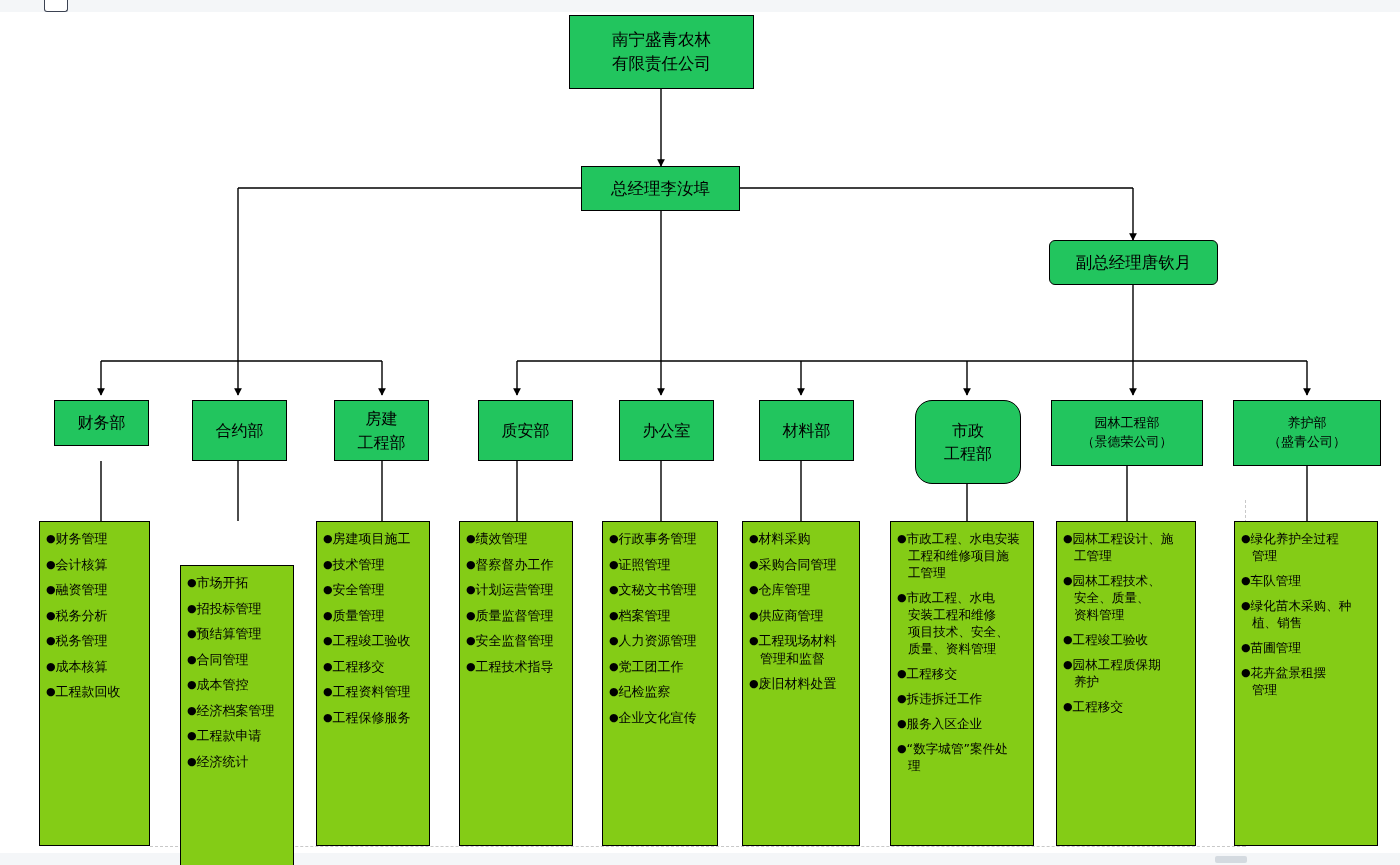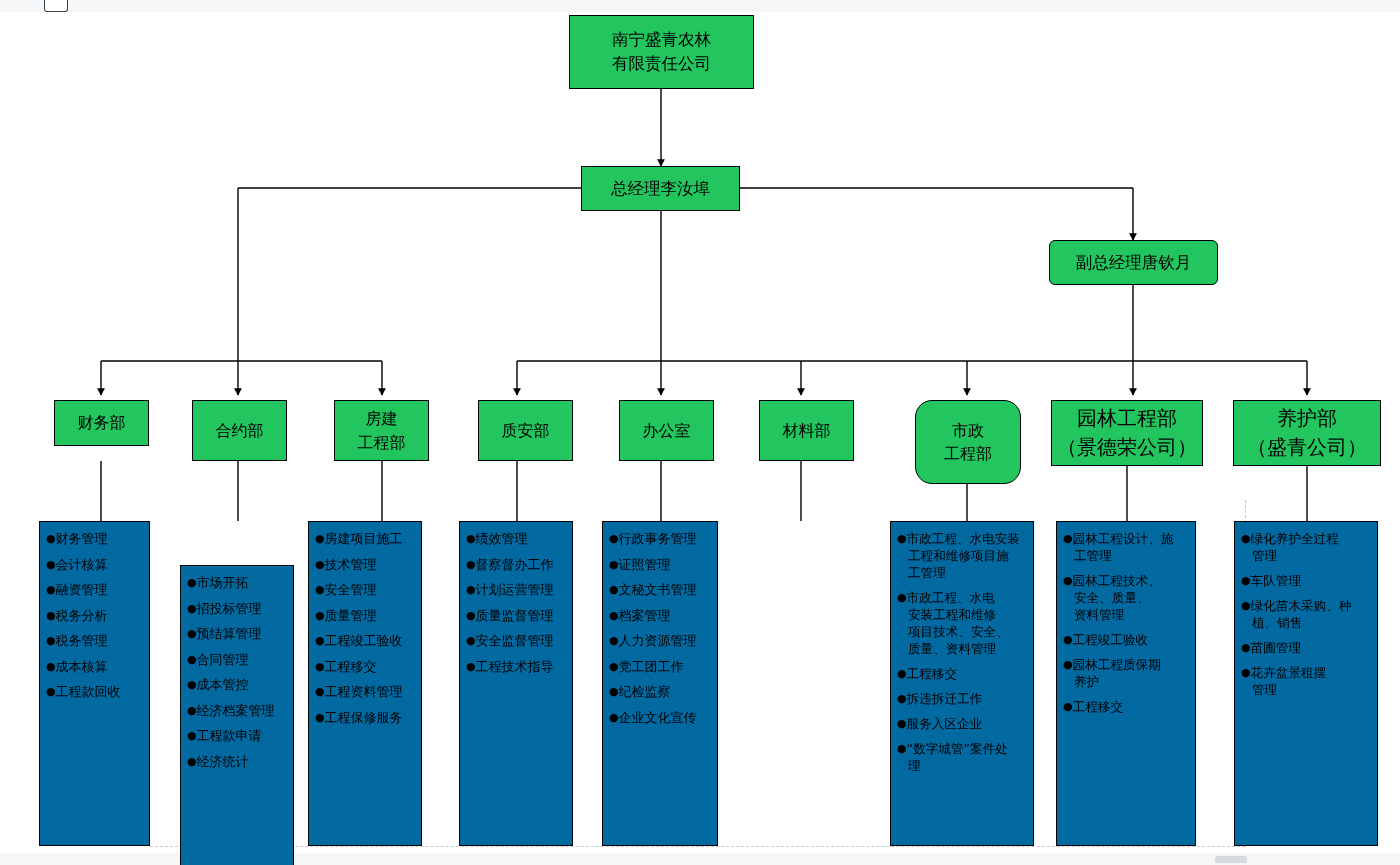--- a/index.html
+++ b/index.html
@@ -25,26 +25,26 @@
     border:1.3px solid #000000;
     background:#22c55e;
     box-sizing:border-box;
     display:flex;align-items:center;justify-content:center;
     text-align:center;
     color:#000;
     line-height:1.45;
   }
   .box.top{font-size:16.5px;}
   .box.dept{font-size:16px;}
-  .box.dept.small{font-size:20px;}
+  .box.dept.small{font-size:13px;}
 
   .listbox{
     position:absolute;
     border:1.3px solid #000000;
-    background:#0369a1;
+    background:#84cc16;
     box-sizing:border-box;
     padding:8px 6px 6px 6px;
     color:#000;
   }
   .listbox ul{list-style:none;margin:0;padding:0;}
   .listbox li{
     font-size:13px;
     line-height:1.35;
     margin-bottom:8px;
     padding-left:11px;
@@ -204,21 +204,21 @@
         <li><span class="bullet">●</span>招投标管理</li>
         <li><span class="bullet">●</span>预结算管理</li>
         <li><span class="bullet">●</span>合同管理</li>
         <li><span class="bullet">●</span>成本管控</li>
         <li><span class="bullet">●</span>经济档案管理</li>
         <li><span class="bullet">●</span>工程款申请</li>
         <li><span class="bullet">●</span>经济统计</li>
       </ul>
   </div>
 
-  <div class="listbox" style="left:308px;top:521px;width:114px;height:325px;">
+  <div class="listbox" style="left:316px;top:521px;width:114px;height:325px;">
     <ul>
         <li><span class="bullet">●</span>房建项目施工</li>
         <li><span class="bullet">●</span>技术管理</li>
         <li><span class="bullet">●</span>安全管理</li>
         <li><span class="bullet">●</span>质量管理</li>
         <li><span class="bullet">●</span>工程竣工验收</li>
         <li><span class="bullet">●</span>工程移交</li>
         <li><span class="bullet">●</span>工程资料管理</li>
         <li><span class="bullet">●</span>工程保修服务</li>
       </ul>
@@ -241,20 +241,31 @@
         <li><span class="bullet">●</span>证照管理</li>
         <li><span class="bullet">●</span>文秘文书管理</li>
         <li><span class="bullet">●</span>档案管理</li>
         <li><span class="bullet">●</span>人力资源管理</li>
         <li><span class="bullet">●</span>党工团工作</li>
         <li><span class="bullet">●</span>纪检监察</li>
         <li><span class="bullet">●</span>企业文化宣传</li>
       </ul>
   </div>
 
+  <div class="listbox" style="left:742px;top:521px;width:118px;height:325px;">
+    <ul>
+        <li><span class="bullet">●</span>材料采购</li>
+        <li><span class="bullet">●</span>采购合同管理</li>
+        <li><span class="bullet">●</span>仓库管理</li>
+        <li><span class="bullet">●</span>供应商管理</li>
+        <li><span class="bullet">●</span>工程现场材料
+管理和监督</li>
+        <li><span class="bullet">●</span>废旧材料处置</li>
+      </ul>
+  </div>
 
   <div class="listbox narrow" style="left:890px;top:521px;width:144px;height:325px;">
     <ul>
         <li><span class="bullet">●</span>市政工程、水电安装
 工程和维修项目施
 工管理</li>
         <li><span class="bullet">●</span>市政工程、水电
 安装工程和维修
 项目技术、安全、
 质量、资料管理</li>

